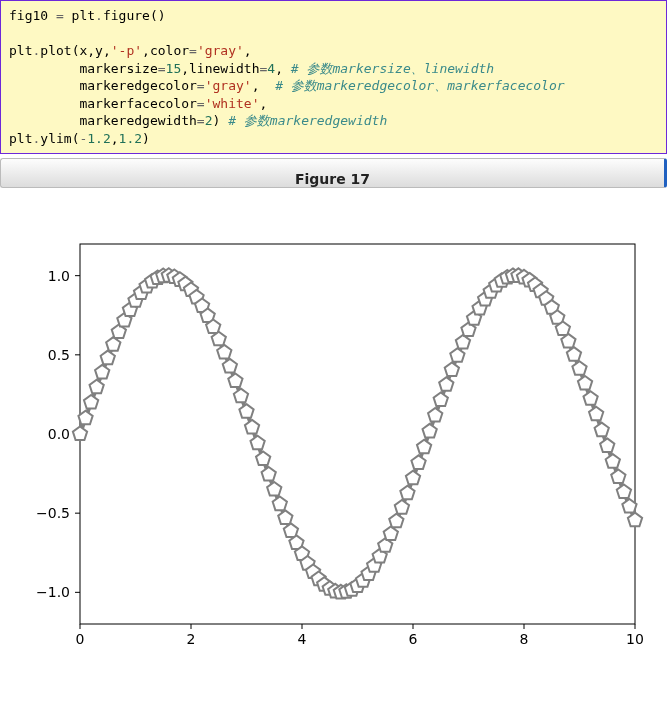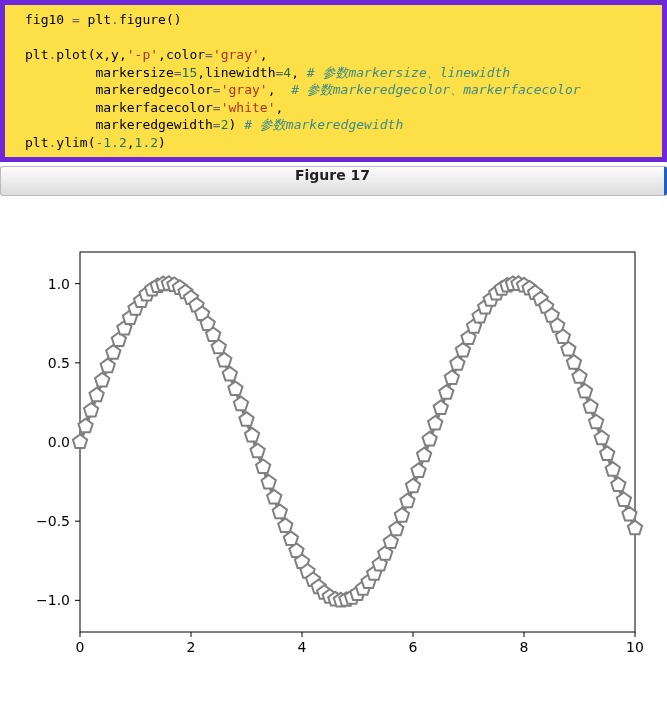--- a/index.html
+++ b/index.html
@@ -3,23 +3,23 @@
 <meta charset="utf-8">
 <style>
   body {
     margin: 0;
     padding: 0;
     font-family: "DejaVu Sans Mono", Consolas, monospace;
     background: #fff;
     width: 667px;
   }
   .code-cell {
-    background: #fde047;
-    border: 5px solid #6d28d9;
-    padding: 6px 20px;
+    background: #fef9c3;
+    border: 1px solid #6d28d9;
+    padding: 6px 8px;
     font-size: 13px;
     line-height: 1.35;
     white-space: pre;
     overflow: hidden;
   }
   .tok-var   { color: #000; }
   .tok-op    { color: #666; }
   .tok-func  { color: #000; }
   .tok-str   { color: #b03020; }
   .tok-num   { color: #207058; }
@@ -27,21 +27,21 @@
   .tok-punct { color: #000; }
 
   .figure-bar {
     margin-top: 4px;
     height: 28px;
     background: linear-gradient(#fdfdfd, #dcdcdc);
     border: 1px solid #bbb;
     border-radius: 3px;
     border-right: 3px solid #2060c0;
     display: flex;
-    align-items: flex-start;
+    align-items: flex-end;
     justify-content: center;
     font-family: "DejaVu Sans", Arial, sans-serif;
     font-weight: bold;
     font-size: 14px;
     color: #222;
   }
 
   .plot-wrap {
     margin-top: 36px;
     padding: 0 10px 0 10px;

